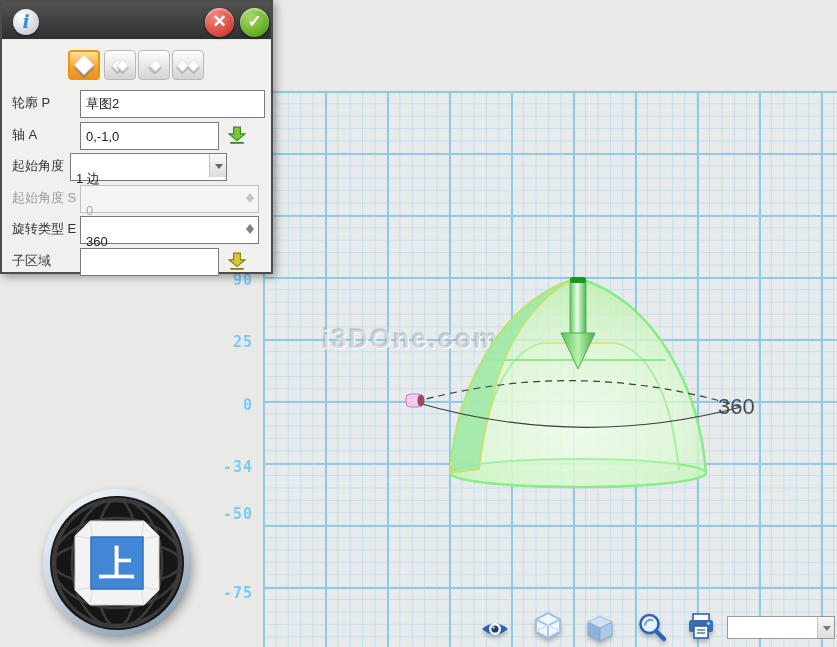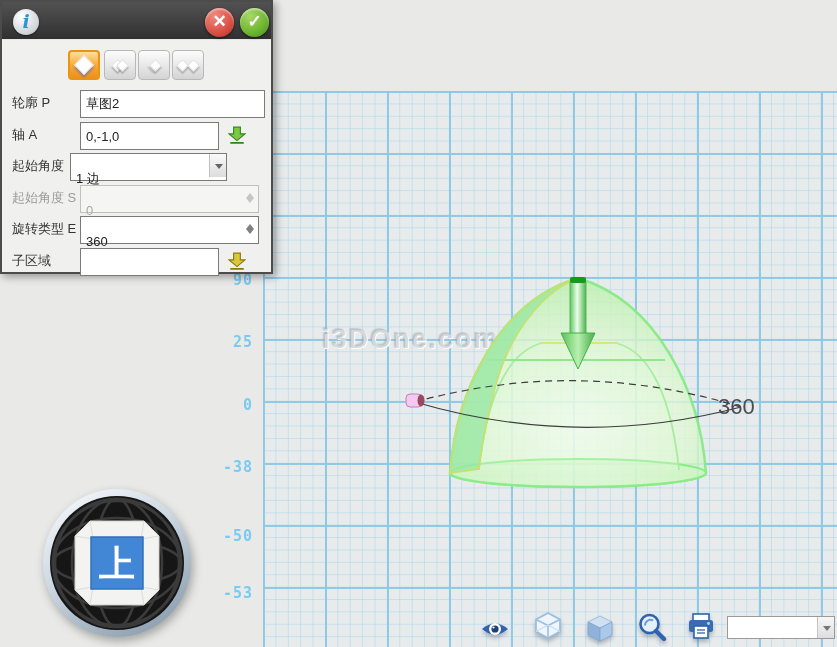--- a/index.html
+++ b/index.html
@@ -123,23 +123,23 @@
              filter:drop-shadow(2px 4px 5px rgba(0,0,0,0.3)); cursor:pointer; }
 </style>
 </head>
 <body>
 
 <div class="canvas"></div>
 
 <span class="axis-label" style="top:271px">90</span>
 <span class="axis-label" style="top:333px">25</span>
 <span class="axis-label" style="top:396px">0</span>
-<span class="axis-label" style="top:458px">-38</span>
-<span class="axis-label" style="top:527px">-50</span>
-<span class="axis-label" style="top:584px">-53</span>
+<span class="axis-label" style="top:458px">-34</span>
+<span class="axis-label" style="top:505px">-50</span>
+<span class="axis-label" style="top:584px">-75</span>
 
 <div class="watermark">i3DOne.com</div>
 
 <svg class="scene" width="837" height="647" viewBox="0 0 837 647">
   <defs>
     <radialGradient id="domeGrad" cx="0.5" cy="0.72" r="0.8">
       <stop offset="0" stop-color="#ffffff"></stop>
       <stop offset="0.45" stop-color="#e6f9da"></stop>
       <stop offset="1" stop-color="#aeeea0"></stop>
     </radialGradient>

